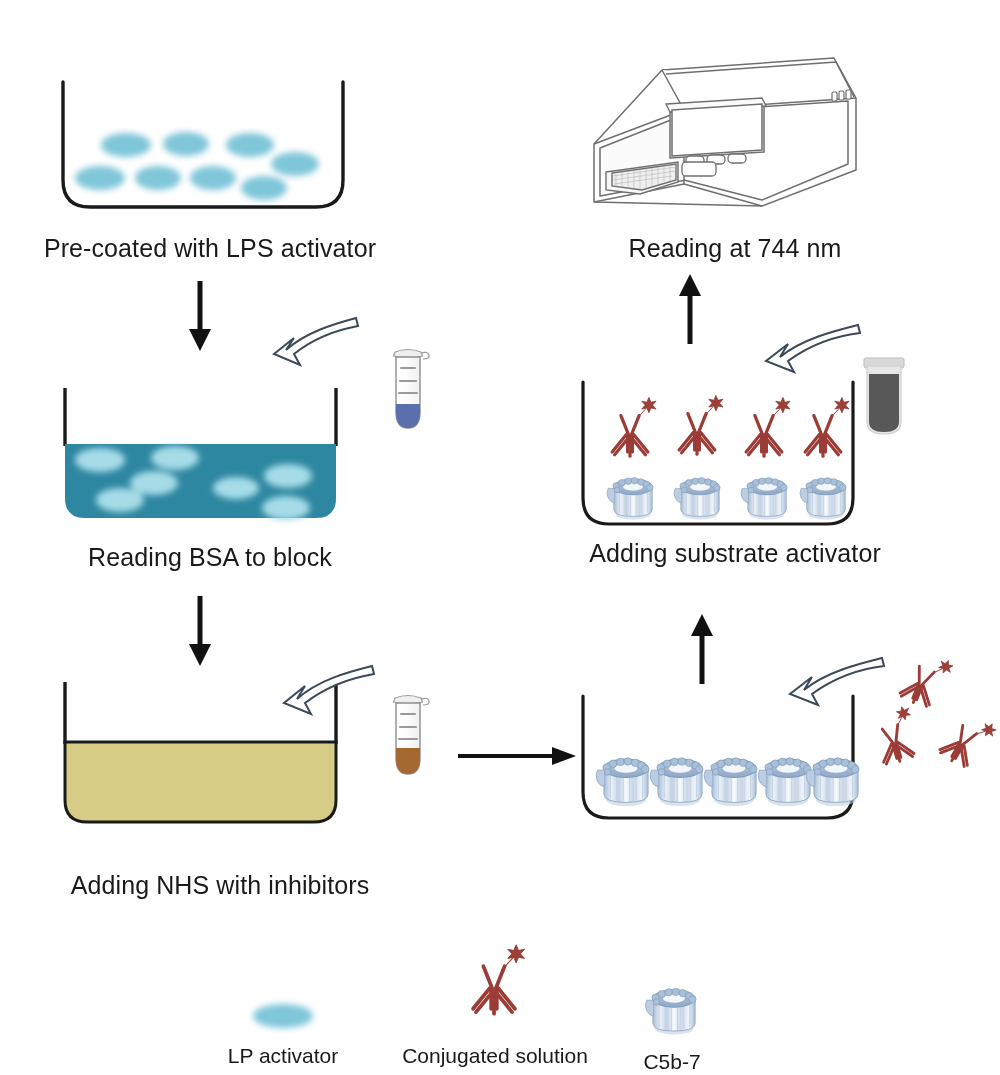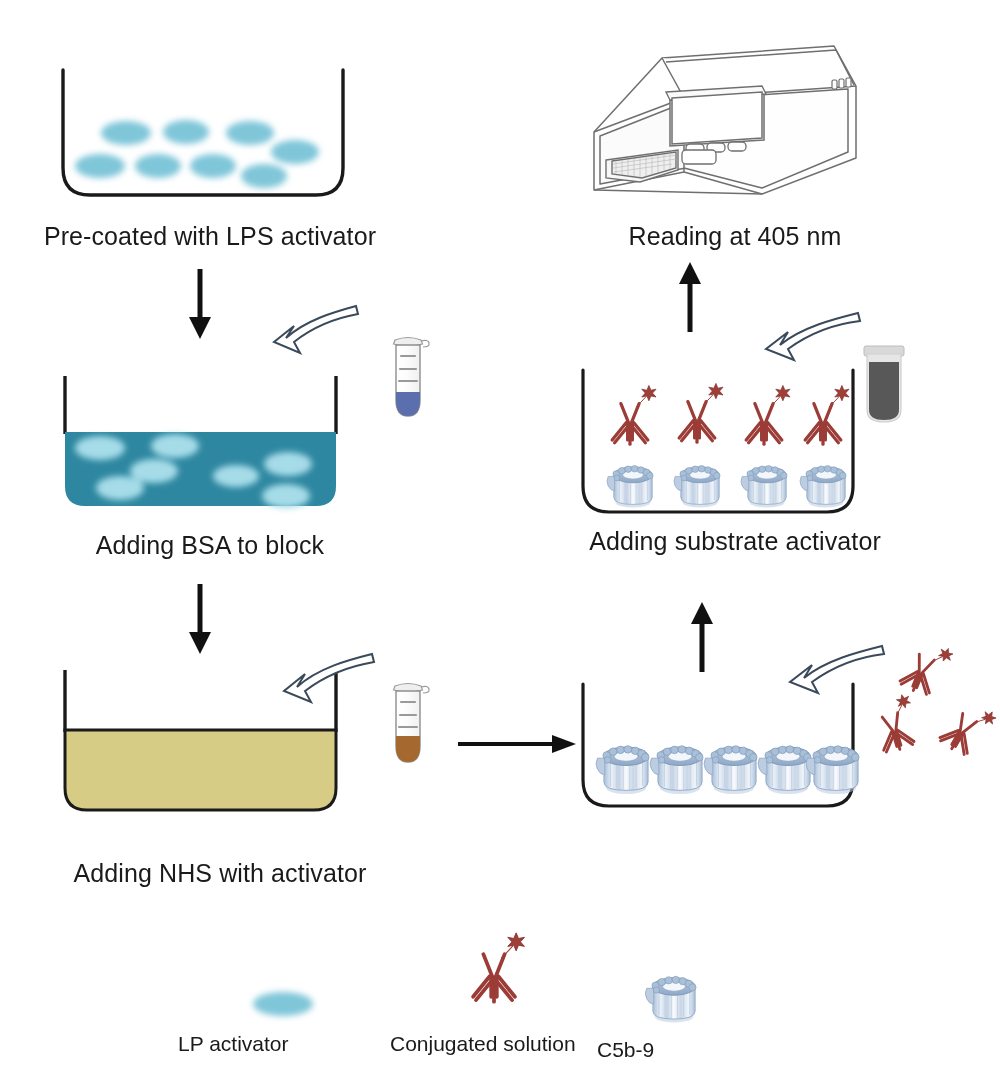--- a/index.html
+++ b/index.html
@@ -1,22 +1,22 @@
 <!DOCTYPE html>
 <html><head>
 <meta charset="utf-8">
 <style>
   html,body{margin:0;padding:0;background:#ffffff;}
   body{width:1000px;height:1075px;position:relative;overflow:hidden;
        font-family:"Liberation Sans","DejaVu Sans",sans-serif;color:#111;}
-  .stage{position:absolute;left:0;top:4px;width:1000px;height:791px;}
+  .stage{position:absolute;left:0;top:16px;width:1000px;height:791px;}
   .abs{position:absolute;}
   .caption{position:absolute;text-align:center;font-size:25px;line-height:1.18;
            color:#1a1a1a;letter-spacing:.1px;white-space:pre-line;}
-  .legend-label{position:absolute;text-align:left;font-size:21px;color:#1a1a1a;}
+  .legend-label{position:absolute;text-align:center;font-size:21px;color:#1a1a1a;}
   svg{display:block;overflow:visible;}
 </style>
 </head>
 <body>
 
 <div class="stage">
 
   <svg class="abs" style="left:0;top:0;width:0;height:0" aria-hidden="true">
     <defs>
       <filter id="blurSoft" x="-60%" y="-60%" width="220%" height="220%">
@@ -123,21 +123,21 @@
     <g clip-path="none" filter="url(#blurSoft2)" fill="#A6DCE8">
       <ellipse cx="42" cy="72" rx="25" ry="12"></ellipse>
       <ellipse cx="117" cy="70" rx="24" ry="12"></ellipse>
       <ellipse cx="96" cy="95" rx="24" ry="12"></ellipse>
       <ellipse cx="178" cy="100" rx="23" ry="11"></ellipse>
       <ellipse cx="230" cy="88" rx="24" ry="12"></ellipse>
       <ellipse cx="62" cy="112" rx="24" ry="12"></ellipse>
       <ellipse cx="228" cy="120" rx="24" ry="12"></ellipse>
     </g>
   </svg>
-  <div class="caption" style="left:10px;top:527px;width:400px">Adding BSA to block</div>
+  <div class="caption" style="left:10px;top:527px;width:400px">Reading BSA to block</div>
 
   <svg class="abs" style="left:270px;top:298px;width:90px;height:62px" viewBox="0 0 90 62">
     <path d="M86,4 C64,10 36,18 16,36 L24,24 L4,40 L30,51 L24,40 C44,24 66,16 88,12 Z" fill="#ffffff" stroke="#3A4A5A" stroke-width="2"></path>
   </svg>
   <svg class="abs" style="left:382px;top:330px;width:62px;height:110px" viewBox="-26 -44 62 110">
     <use href="#eppSym"></use>
     <path d="M-12,14 L-12,22 Q-12,38 0,38 Q12,38 12,22 L12,14 Z" fill="#5B6FAE"></path>
     <g stroke="#9A9A9A" stroke-width="2.2" stroke-linecap="round">
       <line x1="-7" y1="-22" x2="7" y2="-22"></line>
       <line x1="-8" y1="-9" x2="8" y2="-9"></line>
@@ -148,21 +148,21 @@
   <svg class="abs" style="left:178px;top:580px;width:44px;height:72px" viewBox="0 0 44 72">
     <line x1="22" y1="0" x2="22" y2="52" stroke="#111" stroke-width="5"></line>
     <path d="M22,70 L11,48 L33,48 Z" fill="#111"></path>
   </svg>
 
   <svg class="abs" style="left:58px;top:666px;width:300px;height:150px" viewBox="0 0 300 150">
     <line x1="7" y1="0" x2="7" y2="62" stroke="#1a1a1a" stroke-width="3.4"></line>
     <line x1="278" y1="0" x2="278" y2="62" stroke="#1a1a1a" stroke-width="3.4"></line>
     <path d="M7,60 L7,118 Q7,140 29,140 L256,140 Q278,140 278,118 L278,60 Z" fill="#D6CC85" stroke="#1a1a1a" stroke-width="3"></path>
   </svg>
-  <div class="caption" style="left:10px;top:855px;width:420px">Adding NHS with activator</div>
+  <div class="caption" style="left:10px;top:855px;width:420px">Adding NHS with inhibitors</div>
 
   <svg class="abs" style="left:280px;top:646px;width:96px;height:62px" viewBox="0 0 96 62">
     <path d="M92,4 C68,10 38,18 17,37 L25,24 L4,41 L31,52 L25,41 C46,25 70,16 94,12 Z" fill="#ffffff" stroke="#3A4A5A" stroke-width="2"></path>
   </svg>
   <svg class="abs" style="left:382px;top:676px;width:62px;height:110px" viewBox="-26 -44 62 110">
     <use href="#eppSym"></use>
     <path d="M-12,12 L-12,22 Q-12,38 0,38 Q12,38 12,22 L12,12 Z" fill="#A5682F"></path>
     <g stroke="#9A9A9A" stroke-width="2.2" stroke-linecap="round">
       <line x1="-7" y1="-22" x2="7" y2="-22"></line>
       <line x1="-8" y1="-9" x2="8" y2="-9"></line>
@@ -303,34 +303,34 @@
     </g>
     <g fill="#ffffff" stroke="#6f6f6f" stroke-width="1.3">
       <rect x="116" y="110" width="34" height="14" rx="4"></rect>
     </g>
     <g fill="#ffffff" stroke="#6f6f6f" stroke-width="1.2">
       <rect x="266" y="40" width="5" height="9" rx="1.5"></rect>
       <rect x="273" y="39" width="5" height="9" rx="1.5"></rect>
       <rect x="280" y="38" width="5" height="9" rx="1.5"></rect>
     </g>
   </svg>
-  <div class="caption" style="left:545px;top:218px;width:380px">Reading at 405 nm</div>
+  <div class="caption" style="left:545px;top:218px;width:380px">Reading at 744 nm</div>
 
   <svg class="abs" style="left:228px;top:980px;width:110px;height:40px" viewBox="0 0 110 40">
     <ellipse cx="55" cy="20" rx="30" ry="12" fill="#7FC6D9" filter="url(#blurSoft)"></ellipse>
   </svg>
   <div class="legend-label" style="left:178px;top:1028px;width:210px">LP activator</div>
 
   <svg class="abs" style="left:448px;top:938px;width:100px;height:86px" viewBox="0 0 100 86">
     <g transform="translate(46,22) scale(.82)">
         <use href="#abSym"></use>
       </g>
   </svg>
   <div class="legend-label" style="left:390px;top:1028px;width:210px">Conjugated solution</div>
 
   <svg class="abs" style="left:622px;top:958px;width:100px;height:70px" viewBox="0 0 100 70">
     <g transform="translate(52,28) scale(.88)">
         <use href="#poreSym"></use>
       </g>
   </svg>
-  <div class="legend-label" style="left:597px;top:1034px;width:150px">C5b-9</div>
+  <div class="legend-label" style="left:597px;top:1034px;width:150px">C5b-7</div>
 
 </div>
 
 </body></html>

